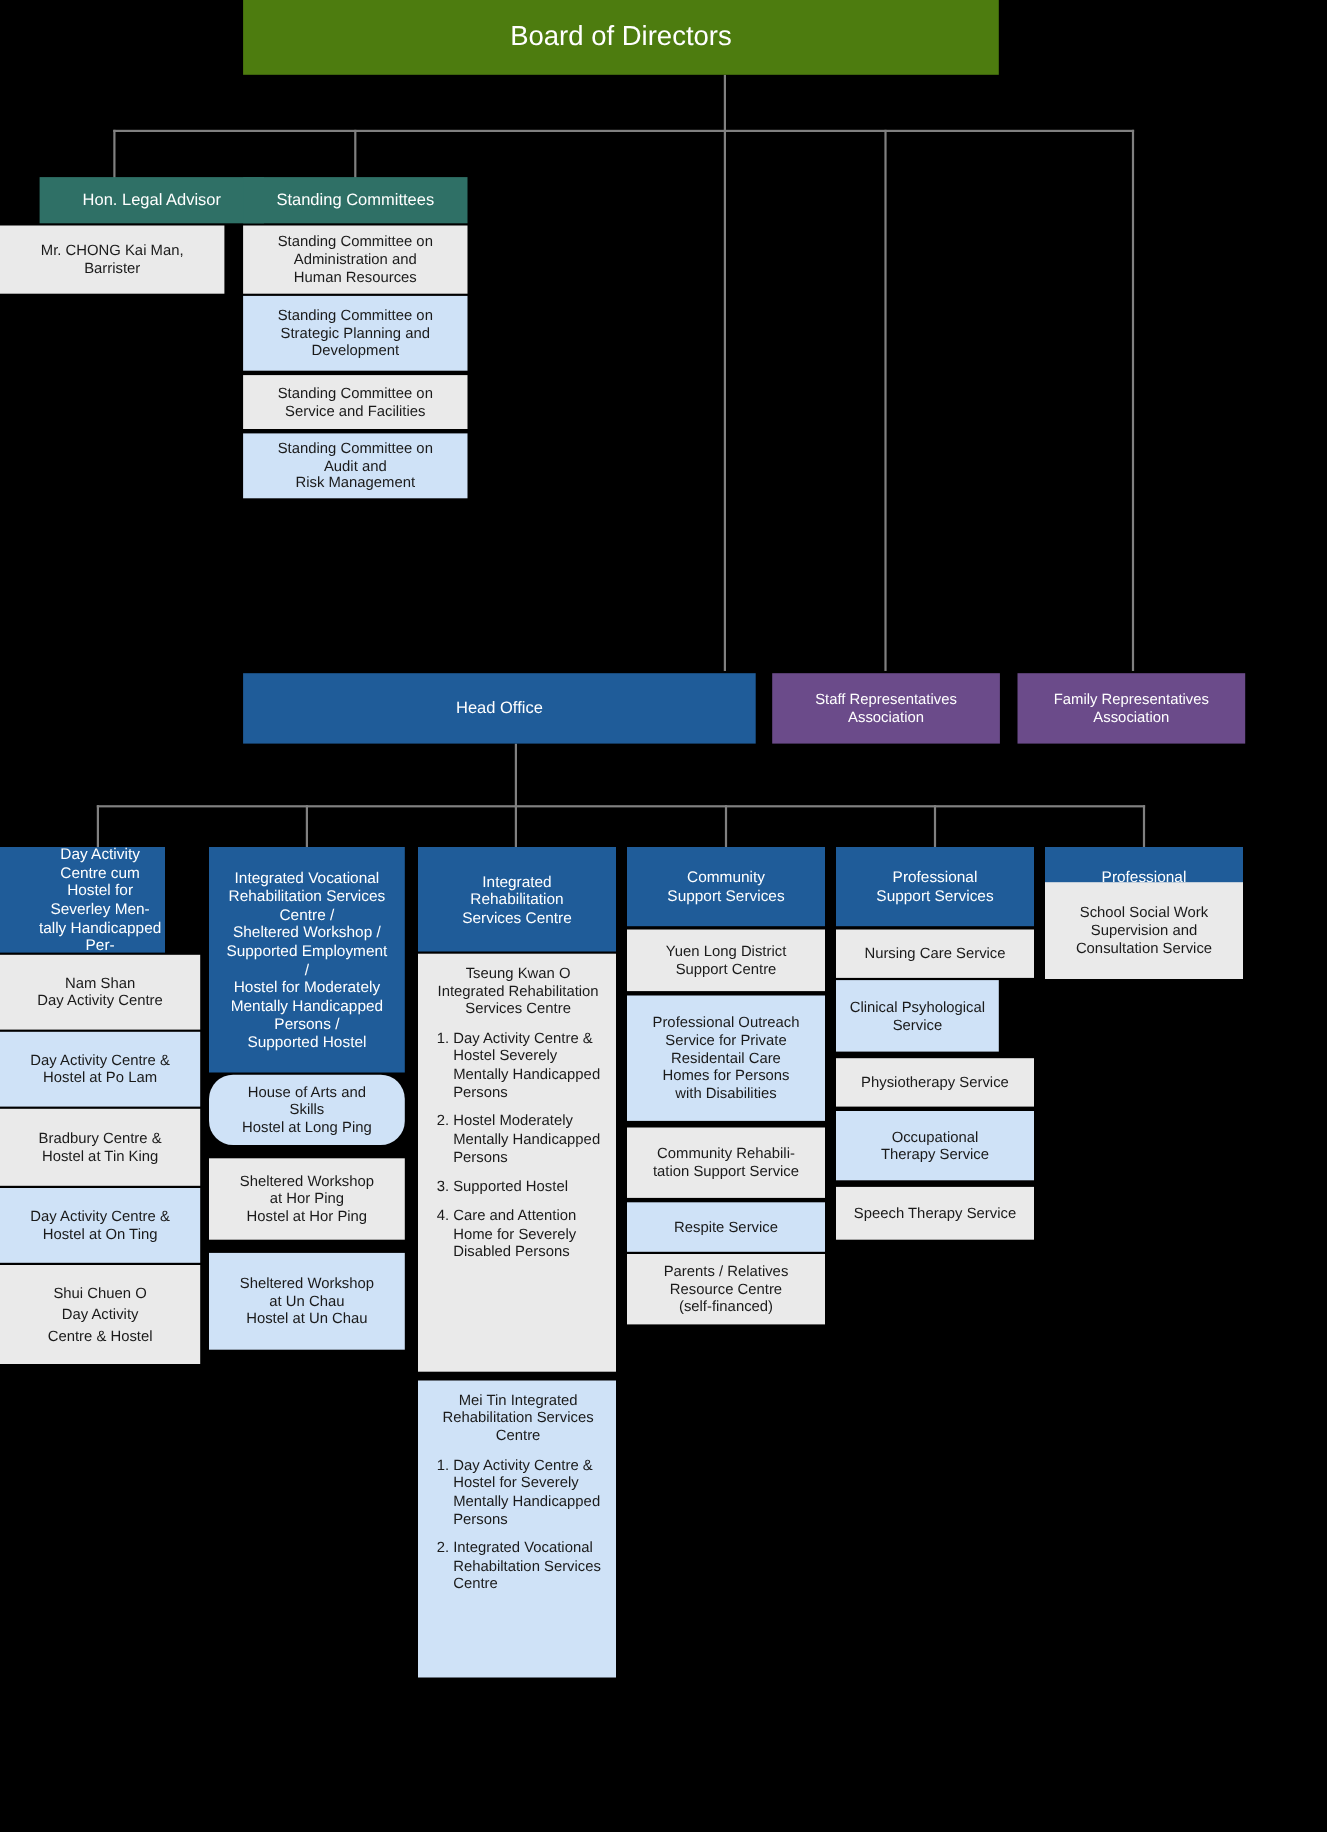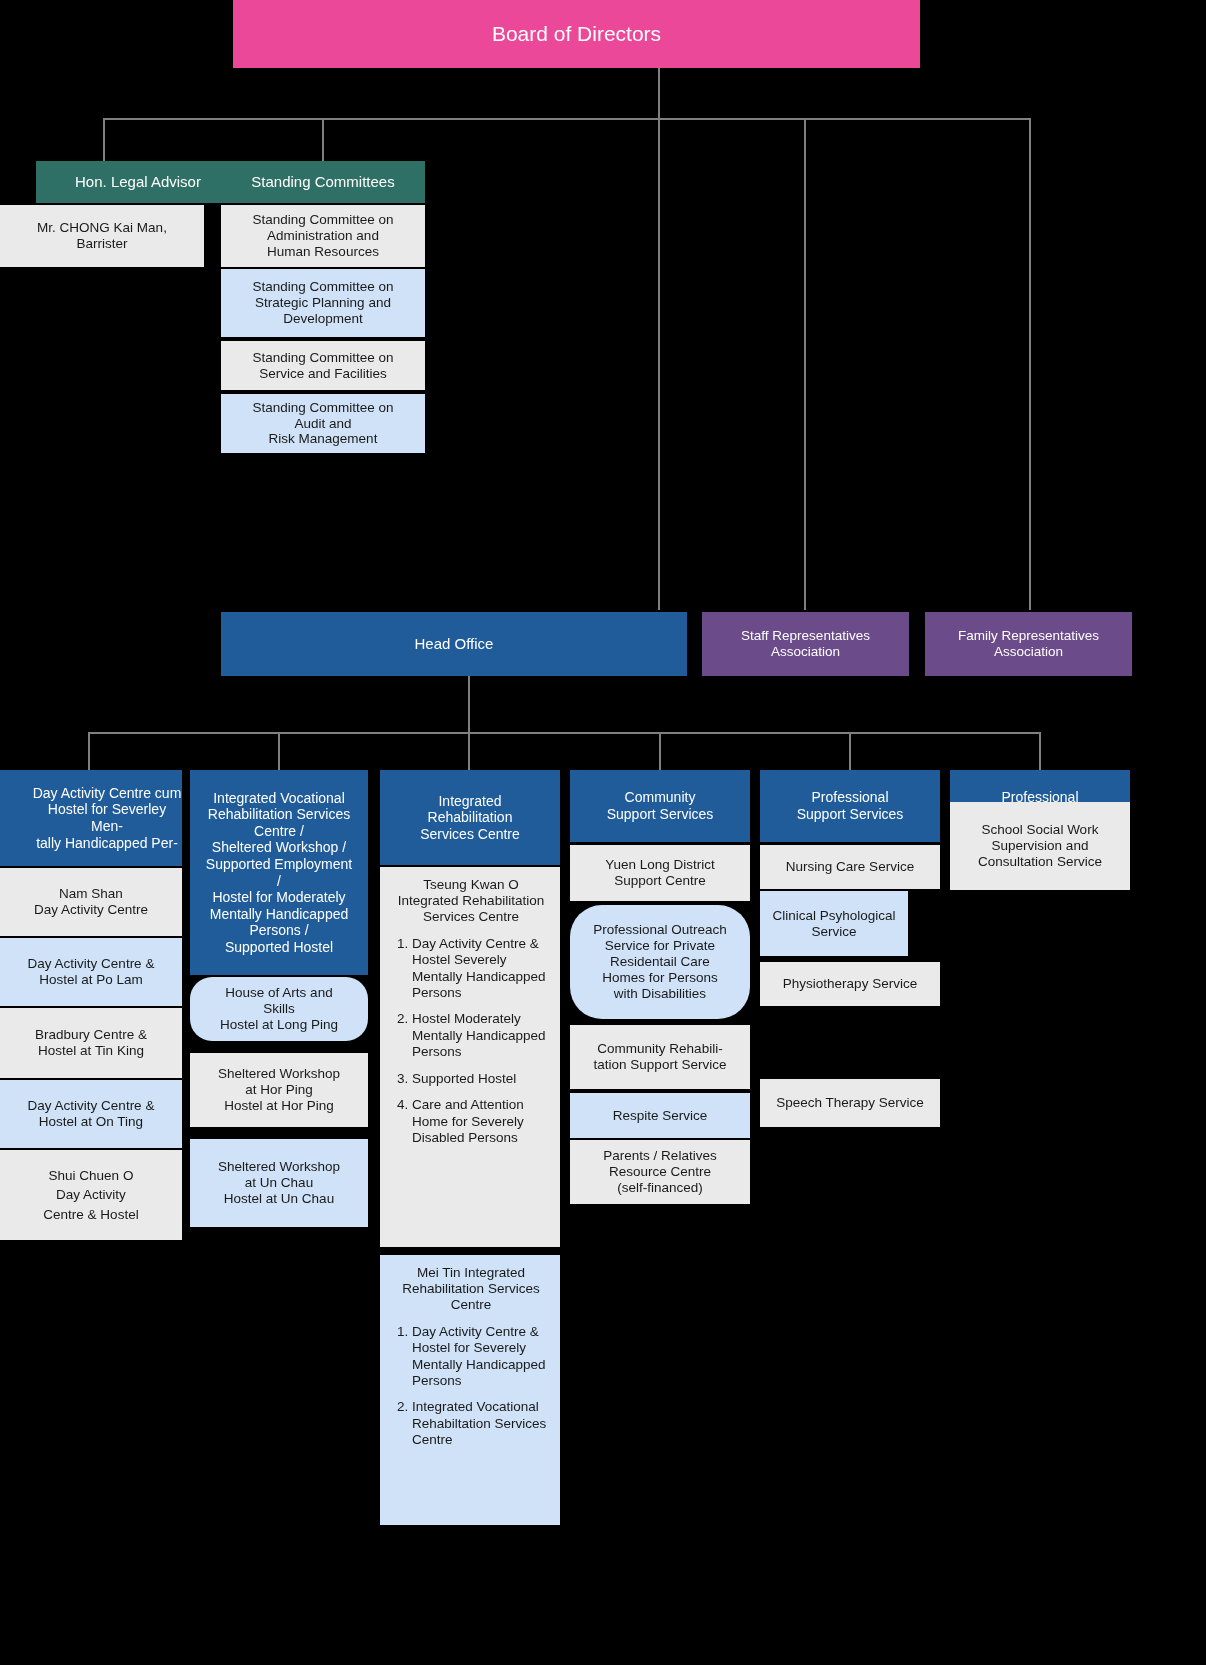--- a/index.html
+++ b/index.html
@@ -3,21 +3,21 @@
 <meta charset="utf-8">
 <style>
   html,body{margin:0;padding:0;background:#000;}
   body{
     width:1206px;height:1665px;position:relative;overflow:hidden;
     font-family:"Liberation Sans","DejaVu Sans",sans-serif;
     color:#1a1a1a;
   }
   .canvas{position:absolute;left:0;top:0;width:1206px;height:1665px;}
   .box{position:absolute;box-sizing:border-box;display:flex;align-items:center;justify-content:center;text-align:center;line-height:1.18;overflow:hidden;}
-  .root{background:#ec4899;color:#fff;font-size:21px;margin-left:12px;}
+  .root{background:#4d7c0f;color:#fff;font-size:25px;}
   .teal{background:#2f7066;color:#fff;font-size:15px;}
   .purple{background:#6b4b8a;color:#fff;font-size:13.5px;}
   .blue{background:#1f5c99;color:#fff;font-size:14px;}
   .grey{background:#eaeaea;color:#1a1a1a;font-size:13.5px;}
   .lblue{background:#cfe2f7;color:#1a1a1a;font-size:13.5px;}
   .listbox{align-items:flex-start;justify-content:flex-start;text-align:left;padding:10px 8px 10px 10px;flex-direction:column;}
   .listbox .ttl{width:100%;text-align:center;margin-bottom:10px;line-height:1.2;}
   .listbox ol{margin:0;padding-left:22px;}
   .listbox ol li{margin-bottom:10px;line-height:1.22;}
   .line{position:absolute;background:#808080;}
@@ -86,21 +86,21 @@
   </div>
   <div class="box purple" style="left:702px;top:612px;width:207px;height:64px;white-space:pre-line;">
     <span>Staff Representatives
 Association</span>
   </div>
   <div class="box purple" style="left:925px;top:612px;width:207px;height:64px;white-space:pre-line;">
     <span>Family Representatives
 Association</span>
   </div>
 
-  <div class="box blue" style="left:0px;top:770px;width:182px;height:96px;white-space:pre-line;padding-left:32px;">
+  <div class="box blue" style="left:0px;top:770px;width:150px;height:96px;white-space:pre-line;padding-left:32px;">
     <span>Day Activity Centre cum
 Hostel for Severley Men-
 tally Handicapped Per-</span>
   </div>
   <div class="box grey" style="left:0px;top:868px;width:182px;height:68px;white-space:pre-line;">
     <span>Nam Shan
 Day Activity Centre</span>
   </div>
   <div class="box lblue" style="left:0px;top:938px;width:182px;height:68px;white-space:pre-line;">
     <span>Day Activity Centre &amp;
@@ -177,21 +177,21 @@
   </div>
 
   <div class="box blue" style="left:570px;top:770px;width:180px;height:72px;white-space:pre-line;">
     <span>Community
 Support Services</span>
   </div>
   <div class="box grey" style="left:570px;top:845px;width:180px;height:56px;white-space:pre-line;">
     <span>Yuen Long District
 Support Centre</span>
   </div>
-  <div class="box lblue" style="left:570px;top:905px;width:180px;height:114px;white-space:pre-line;border-radius:32px;">
+  <div class="box lblue" style="left:570px;top:905px;width:180px;height:114px;white-space:pre-line;">
     <span>Professional Outreach
 Service for Private
 Residentail Care
 Homes for Persons
 with Disabilities</span>
   </div>
   <div class="box grey" style="left:570px;top:1025px;width:180px;height:64px;white-space:pre-line;">
     <span>Community Rehabili-
 tation Support Service</span>
   </div>
@@ -211,20 +211,24 @@
   <div class="box grey" style="left:760px;top:845px;width:180px;height:44px;white-space:pre-line;">
     <span>Nursing Care Service</span>
   </div>
   <div class="box lblue" style="left:760px;top:891px;width:148px;height:65px;white-space:pre-line;">
     <span>Clinical Psyhological
 Service</span>
   </div>
   <div class="box grey" style="left:760px;top:962px;width:180px;height:44px;white-space:pre-line;">
     <span>Physiotherapy Service</span>
   </div>
+  <div class="box lblue" style="left:760px;top:1010px;width:180px;height:63px;white-space:pre-line;">
+    <span>Occupational
+Therapy Service</span>
+  </div>
   <div class="box grey" style="left:760px;top:1079px;width:180px;height:48px;white-space:pre-line;">
     <span>Speech Therapy Service</span>
   </div>
 
   <div class="box blue" style="left:950px;top:770px;width:180px;height:72px;white-space:pre-line;">
     <span>Professional
 Consultation Service</span>
   </div>
   <div class="box grey" style="left:950px;top:802px;width:180px;height:88px;white-space:pre-line;">
     <span>School Social Work

